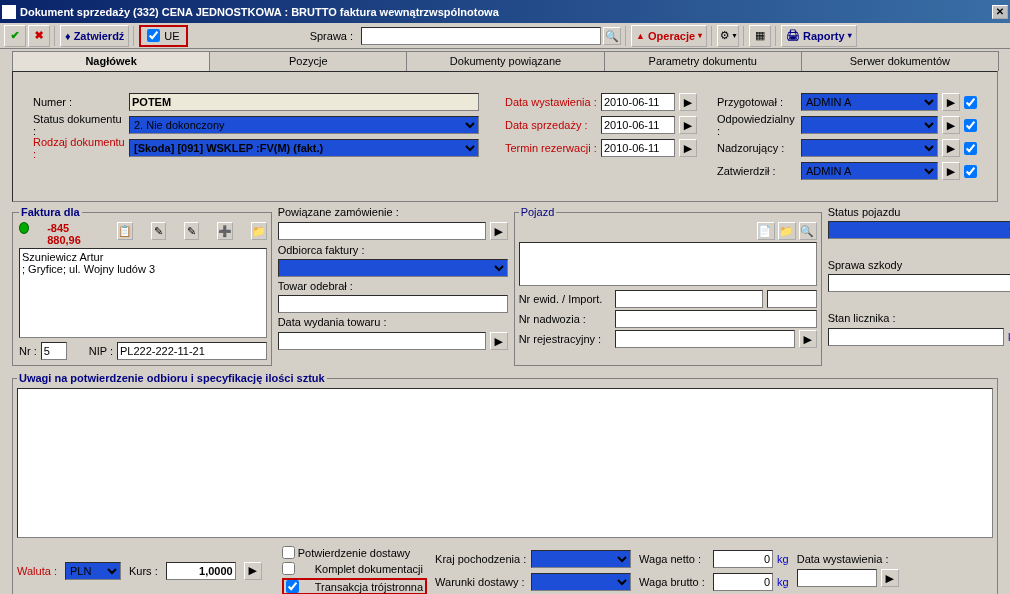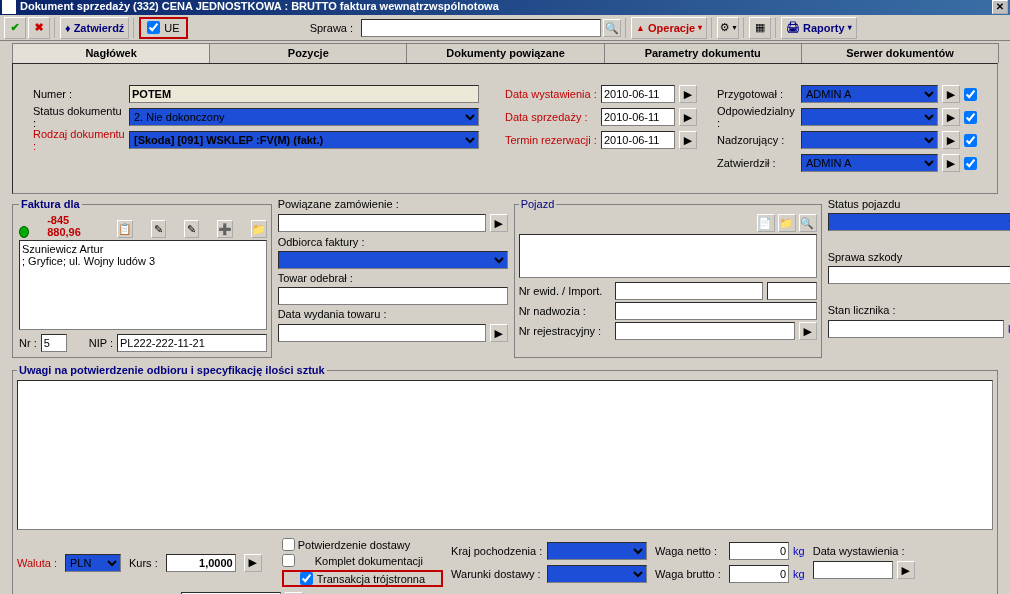--- a/index.html
+++ b/index.html
@@ -1,56 +1,56 @@
 <!DOCTYPE html>
 <html><head>
 <meta charset="utf-8">
 <style>
 * { box-sizing: border-box; margin: 0; padding: 0; font-family: "Tahoma", sans-serif; font-size: 11px; }
 body { background: #d4d0c8; width: 1010px; height: 594px; overflow: hidden; }
 
-.titlebar { background: linear-gradient(to right, #0a246a, #3a6ea5); height: 15px; display: flex; padding: 0 2px; color: #fff; font-weight: bold; }
+.titlebar { background: linear-gradient(to right, #0a246a, #3a6ea5); height: 23px; display: flex; align-items: center; padding: 0 2px; color: #fff; font-weight: bold; }
 .titlebar-icon { width: 14px; height: 14px; background: #fff; margin-right: 4px; }
 .titlebar-text { flex: 1; }
 .titlebar-x { width: 16px; height: 14px; background: #c0c0c0; color: #000; text-align: center; line-height: 12px; border: 1px outset #fff; font-family: Arial; font-size: 10px; }
 
 .toolbar { background: #d4d0c8; border-bottom: 1px solid #808080; height: 26px; display: flex; align-items: center; padding: 0 4px; gap: 2px; }
 .tbtn { height: 22px; border: 1px outset #fff; background: #d4d0c8; padding: 0 4px; display: inline-flex; align-items: center; gap: 3px; cursor: pointer; }
 .tbtn.icon-only { width: 22px; justify-content: center; }
 .bold-blue { color: #000080; font-weight: bold; }
 .bold-red-tri { color: #c00000; font-weight: bold; }
 .sep { width: 2px; height: 20px; border-left: 1px inset #fff; margin: 0 2px; }
 .ue-box { display: inline-flex; align-items: center; border: 2px solid #c00000; padding: 1px 6px; height: 22px; }
 .ue-box input { margin-right: 4px; }
 .sprawa-lbl { margin-left: 120px; margin-right: 6px; }
 .sprawa-inp { width: 240px; height: 18px; border: 1px inset #808080; background: #fff; }
 .mag { width: 18px; height: 18px; border: 1px outset #fff; background: #d4d0c8; text-align: center; line-height: 16px; }
 
 .tabs { display: flex; height: 20px; margin: 2px 12px 0 12px; }
-.tab { flex: 1; border: 1px solid #808080; border-bottom: none; background: #d4d0c8; text-align: center; line-height: 18px; margin-right: -1px; font-weight: bold; }
+.tab { flex: 1; border: 1px solid #808080; border-bottom: none; background: #d4d0c8; text-align: center; line-height: 18px; margin-right: -1px; }
 .tab.active { font-weight: bold; background: #e4e0d8; }
 
 .panel { border: 1px inset #808080; margin: 0 12px; padding: 6px; background: #d4d0c8; }
 .col { display: flex; flex-direction: column; gap: 3px; }
 .field-row { display: flex; align-items: center; gap: 4px; height: 20px; }
 .lbl { width: 92px; }
 .lbl-red { color: #c00000; }
 .inp { border: 1px inset #808080; background: #fff; height: 18px; padding: 0 2px; }
 .inp.ro { background: #ece9d8; }
 .sel { height: 18px; border: 1px inset #808080; background: #1d4ed8; }
 .iconbtn { width: 18px; height: 18px; border: 1px outset #fff; background: #d4d0c8; display: inline-flex; align-items: center; justify-content: center; }
 .chk { width: 13px; height: 13px; }
 
 fieldset { border: 1px solid #808080; padding: 4px; }
 legend { color: #000080; font-weight: normal; padding: 0 2px; }
 legend.redleg { font-weight: bold; }
 
 .middle { display: flex; gap: 6px; margin-top: 4px; }
 .fakt-box { width: 255px; padding-left: 6px; }
-.fakt-head { display: flex; align-items: flex-end; gap: 18px; }
+.fakt-head { display: flex; align-items: flex-start; gap: 18px; }
 .fakt-amount { color: #c00000; font-weight: bold; margin-right: 4px; }
 .fakt-body { border: 1px inset #808080; background: #fff; height: 90px; padding: 2px; margin-top: 2px; }
 .fakt-l2 { font-weight: normal; }
 
 .powiaz { flex: 0 0 230px; }
 .pojazd { flex: 1; }
 .pojazd-right { flex: 0 0 195px; }
 
 .uwagi-area { border: 1px inset #808080; background: #fff; height: 150px; width: 100%; }
 
@@ -259,21 +259,21 @@
 
     <div class="col" style="margin-left:12px">
       <label style="display:flex;align-items:center;gap:3px">
           <input type="checkbox" class="chk" style="">
           <span>Potwierdzenie dostawy</span>
         </label>
       <label style="display:flex;align-items:flex-end;gap:20px">
           <input type="checkbox" class="chk" style="">
           <span>Komplet dokumentacji</span>
         </label>
-      <label style="display:flex;align-items:center;gap:4px;border:2px solid #c00000;padding:0 16px">
+      <label style="display:flex;align-items:center;gap:16px;border:2px solid #c00000;padding:0 2px">
           <input type="checkbox" checked="" class="chk" style="">
           <span>Transakcja trójstronna</span>
         </label>
     </div>
 
     <div class="col">
       <div class="field-row">
           <span style="width:92px">Kraj pochodzenia :</span>
           <select class="sel" style="width:100px"><option></option></select>
         </div>

